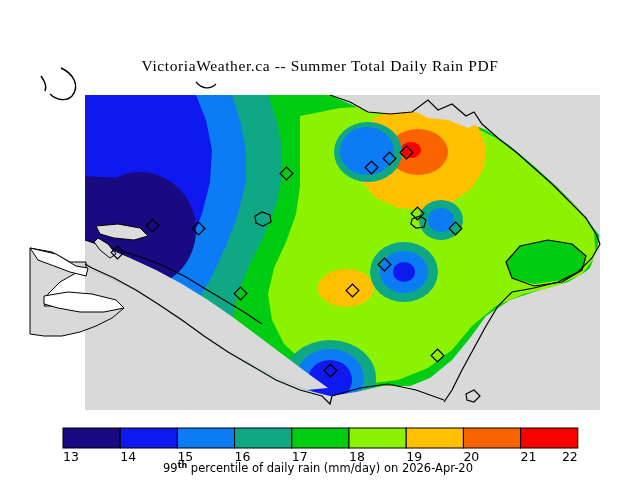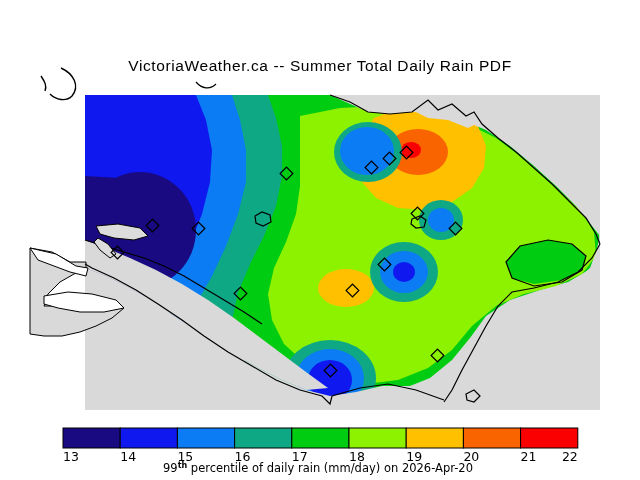--- a/index.html
+++ b/index.html
@@ -20,21 +20,21 @@
     width: 640px;
     height: 480px;
     background: #ffffff;
   }
   .title {
     position: absolute;
     left: 0;
     top: 57px;
     width: 640px;
     text-align: center;
-    font-family: Liberation Sans, sans-serif;
+    font-family: Liberation Serif, serif;
     font-size: 15.5px;
     letter-spacing: 0.6px;
     color: #000000;
     white-space: nowrap;
   }
   #map-svg {
     position: absolute;
     left: 0;
     top: 0;
   }

